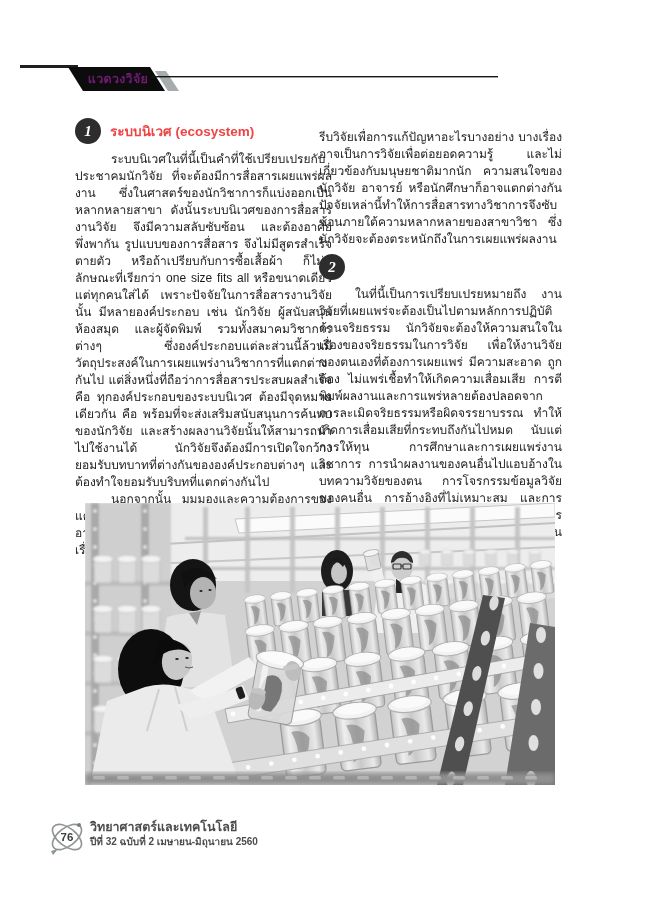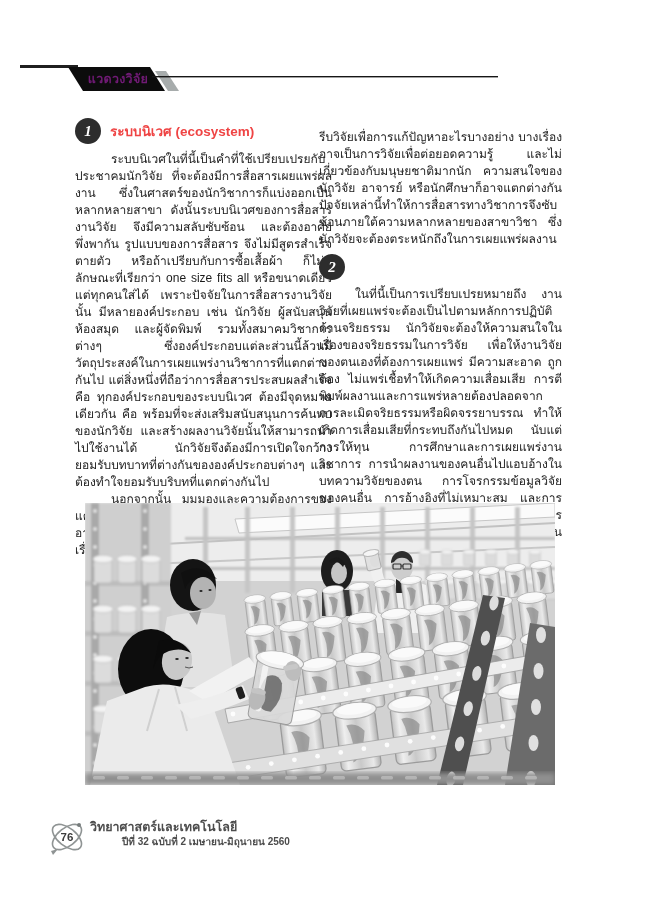--- a/index.html
+++ b/index.html
@@ -25,21 +25,21 @@
   .h-title{font-weight:700;font-size:13.5px;color:#ef4444;line-height:15px;}
 
   
   .photo{position:absolute;left:85px;top:503px;width:470px;height:282px;background:#d2d2d2;}
   .photo svg{display:block;}
 
   
   .atom{position:absolute;left:47px;top:816px;}
   .footer-text{position:absolute;left:90px;top:820px;color:#4c4c4c;}
   .journal{font-size:12.5px;font-weight:700;line-height:15px;}
-  .issue{font-size:10px;font-weight:700;line-height:14px;margin-left:32px;}
+  .issue{font-size:10px;font-weight:700;line-height:14px;}
 </style>
 </head>
 <body>
 
 <div class="page">
 
   <svg class="hdr-svg" width="654" height="42" aria-hidden="true">
     <rect x="20" y="10" width="58" height="3" fill="#1f1f1f"></rect>
     <polygon points="155,16 166,16 179,36 168,36" fill="#a7acac"></polygon>
     <polygon points="68,12 150,12 165,36 83,36" fill="#0c0c0c"></polygon>

